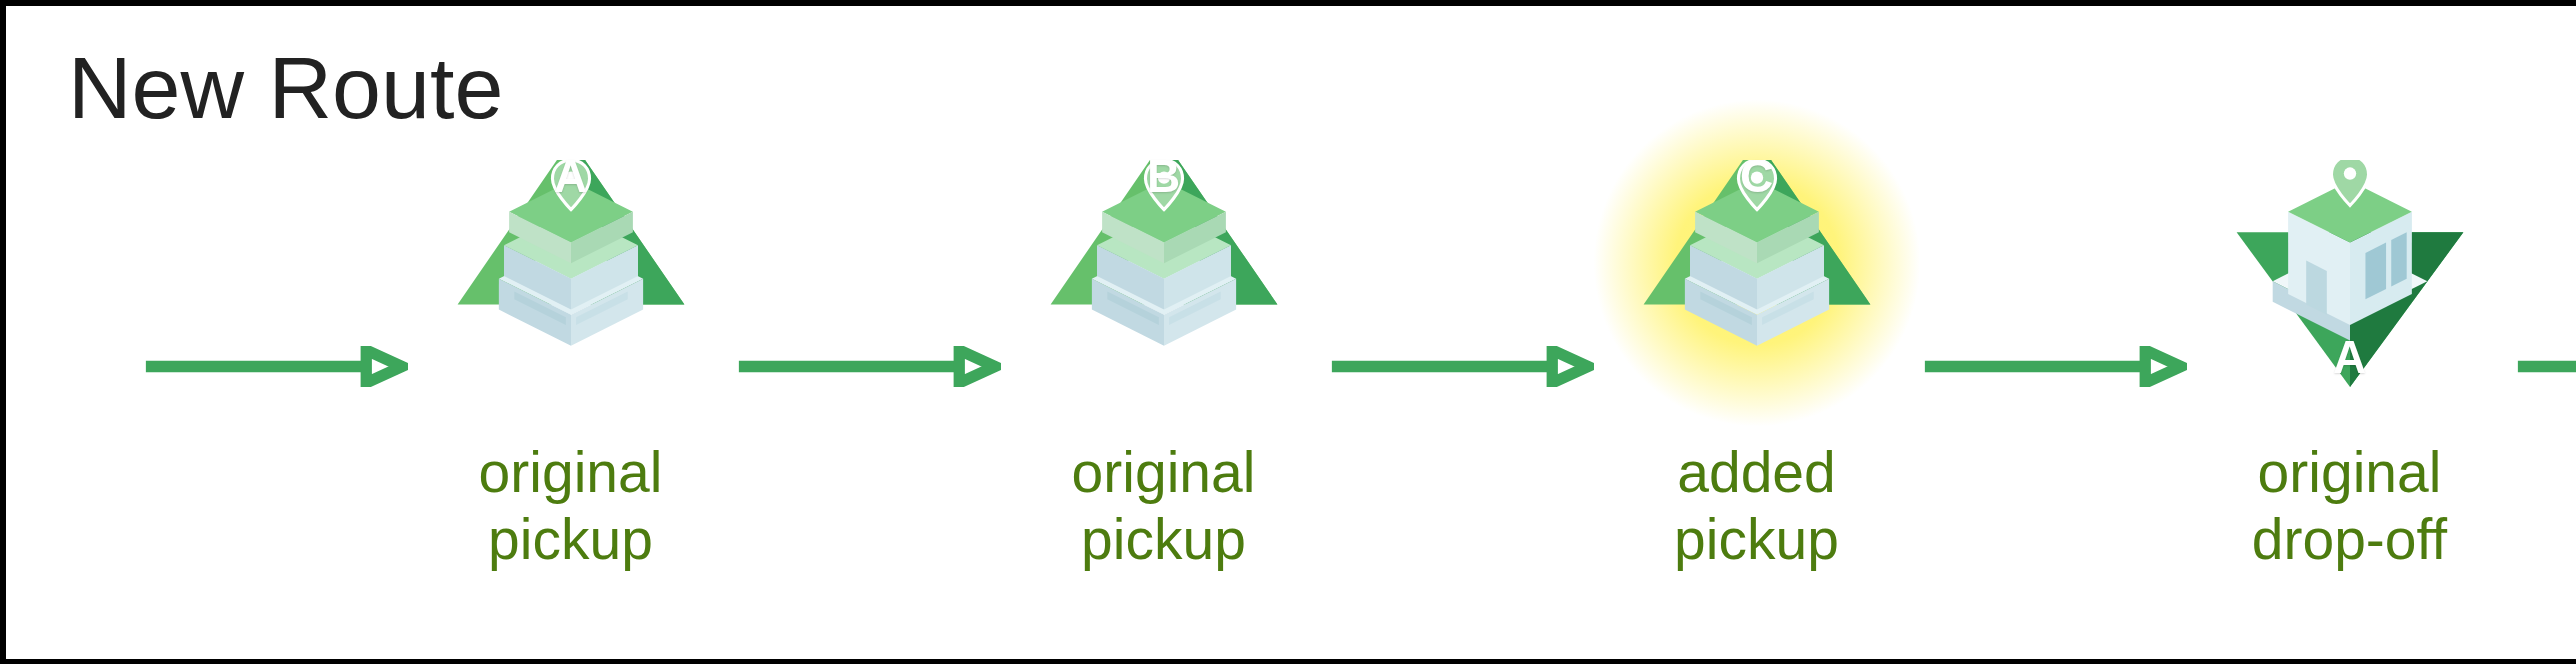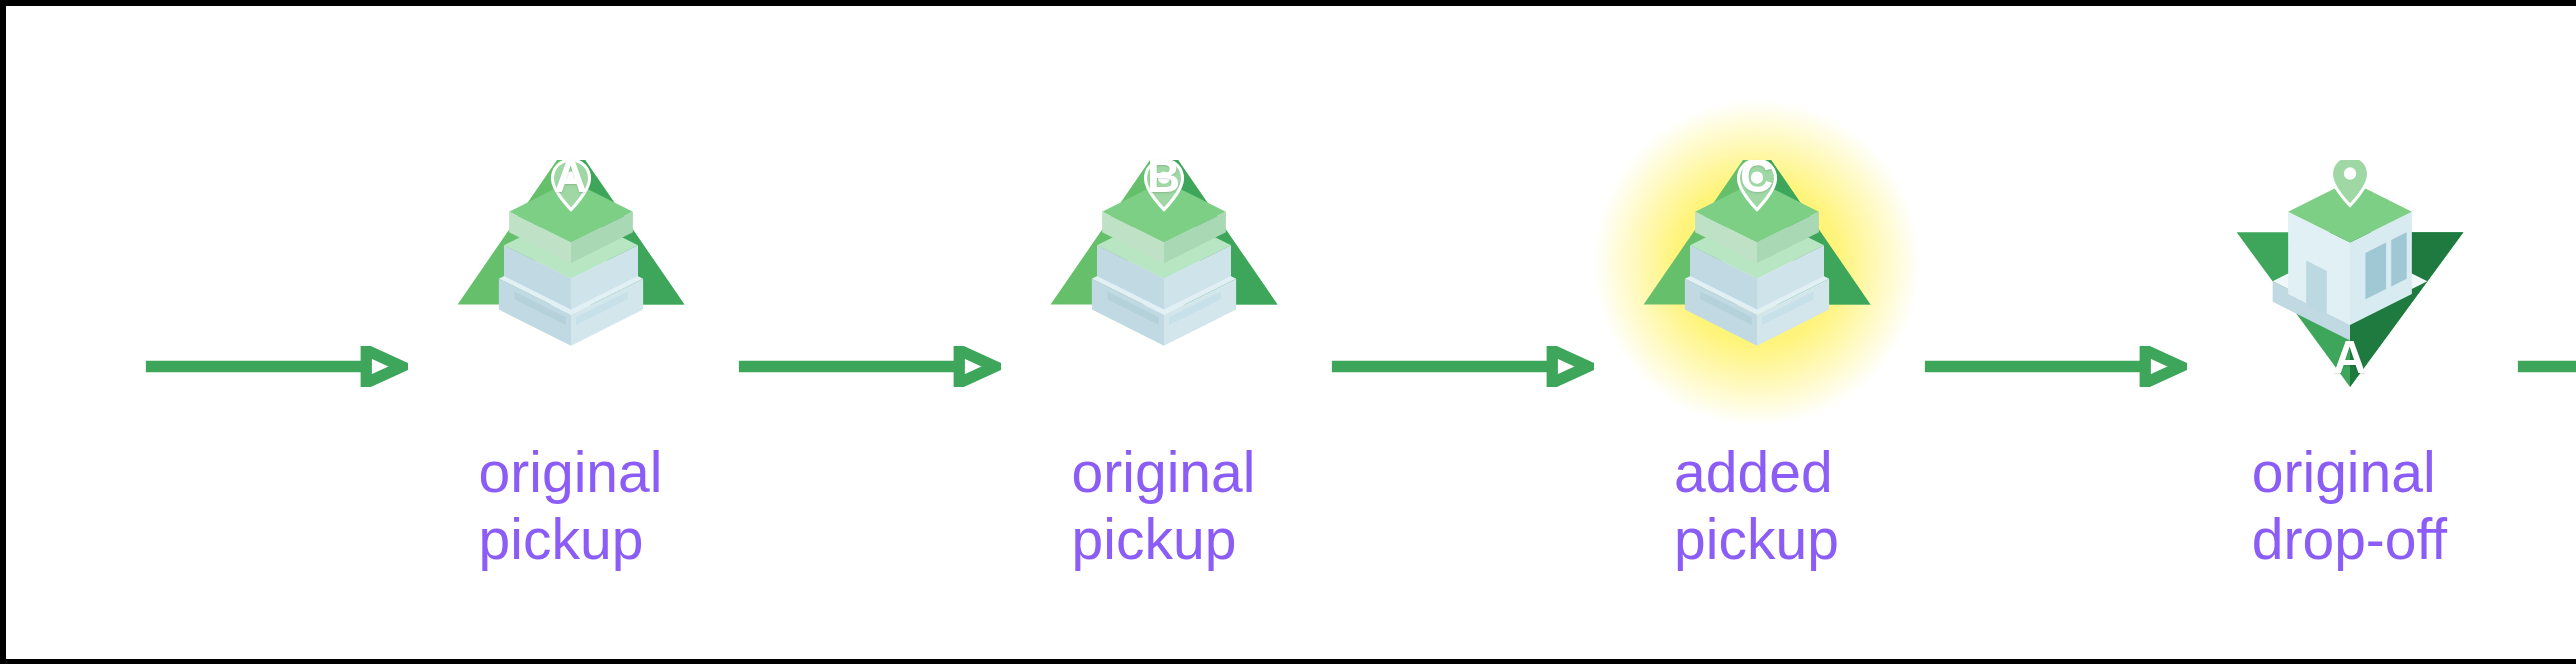--- a/index.html
+++ b/index.html
@@ -70,39 +70,40 @@
   }
   .marker-wrap svg {
     display: block;
     position: absolute;
     top: 0; left: 0;
   }
   .caption {
     margin-top: 52px;
     font-size: 57px;
     line-height: 1.18;
-    text-align: left;
-    color: #8b5cf6;
+    text-align: center;
+    color: #4d7c0f;
     white-space: pre-line;
     z-index: 2;
   }
   .letter {
     position: absolute;
     font-size: 46px;
     font-weight: 700;
     color: #fff;
     z-index: 3;
     text-shadow: 0 1px 2.1px rgba(0,0,0,.15);
     font-family: Arial, sans-serif;
   }
 </style>
 </head>
 <body>
 
 <div class="frame">
+  <div class="title">New Route</div>
   <div class="row" id="row">
       <div class="arrow">
         <svg width="268" height="41" viewBox="0 0 520 80">
     <line x1="10" y1="40" x2="440" y2="40" stroke="#3da65b" stroke-width="22"></line>
     <polygon points="440,8 510,40 440,72" fill="none" stroke="#3da65b" stroke-width="22" stroke-linejoin="miter"></polygon>
   </svg>
       </div>
       <div class="stop">
         <div class="marker-wrap">
           <svg width="268" height="227" viewBox="0 0 520 440">

